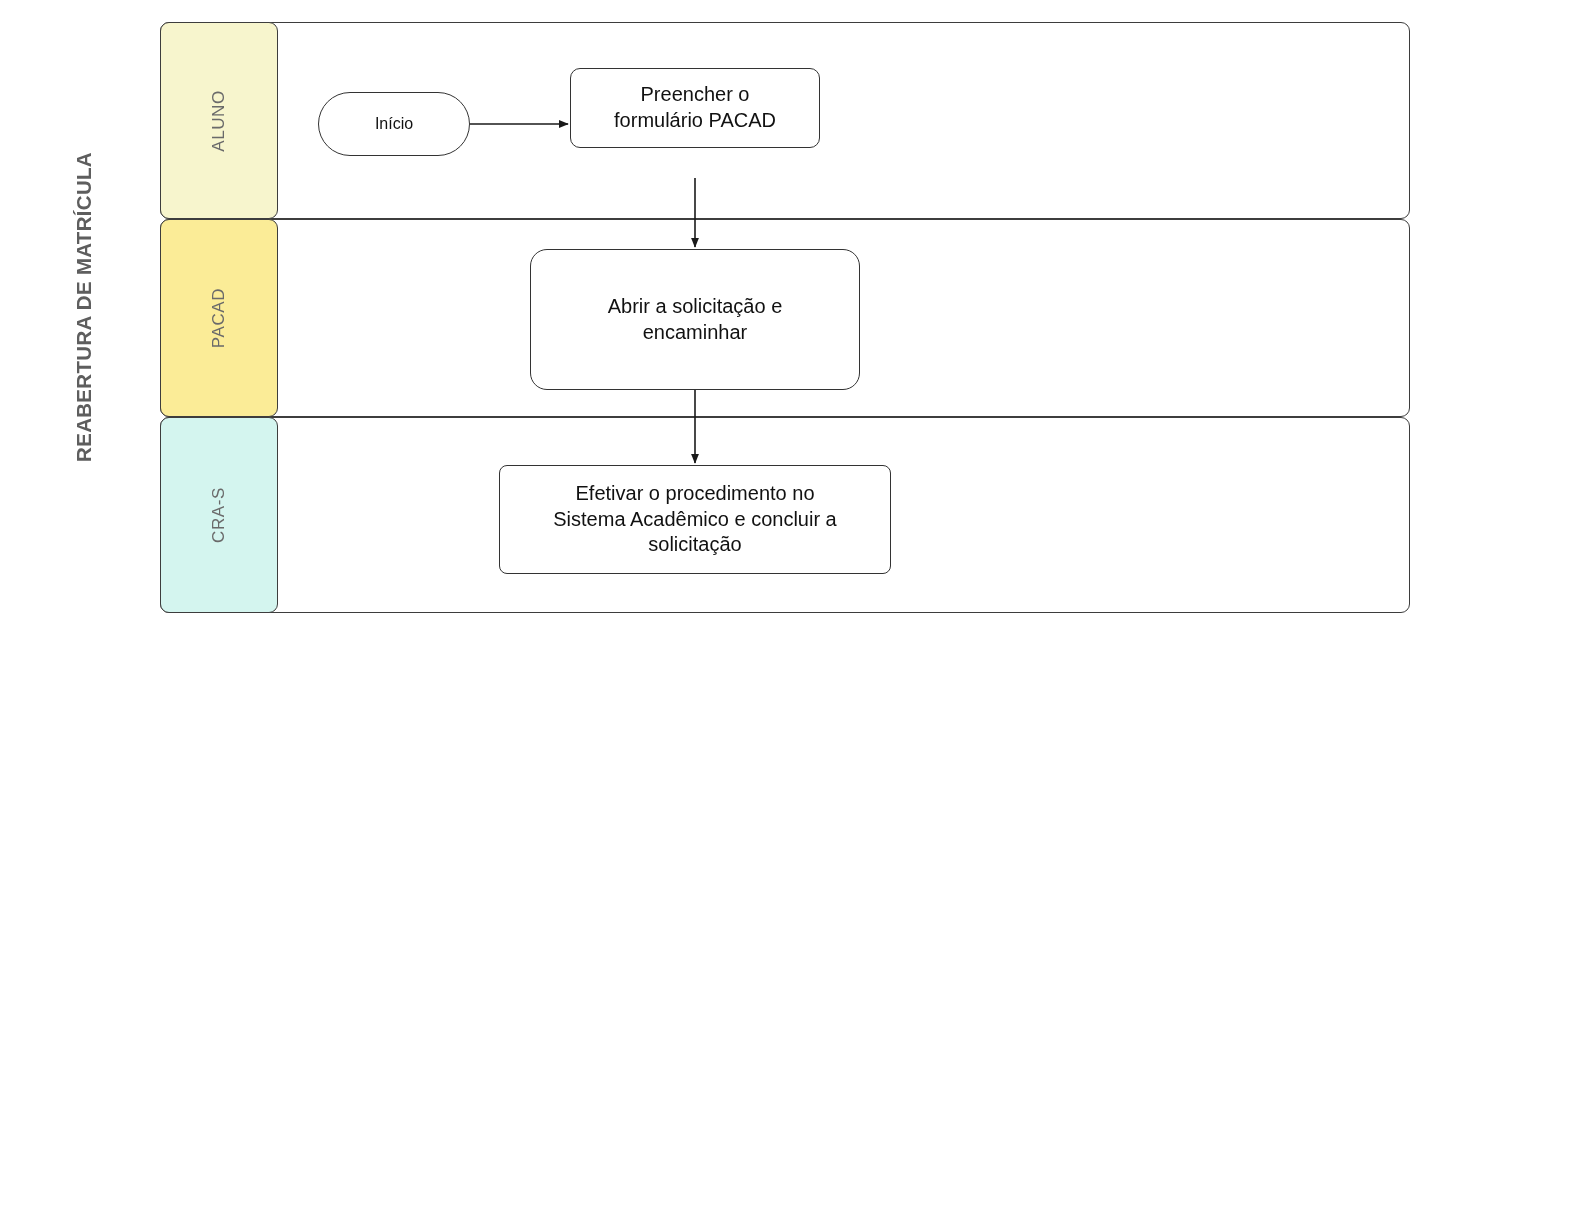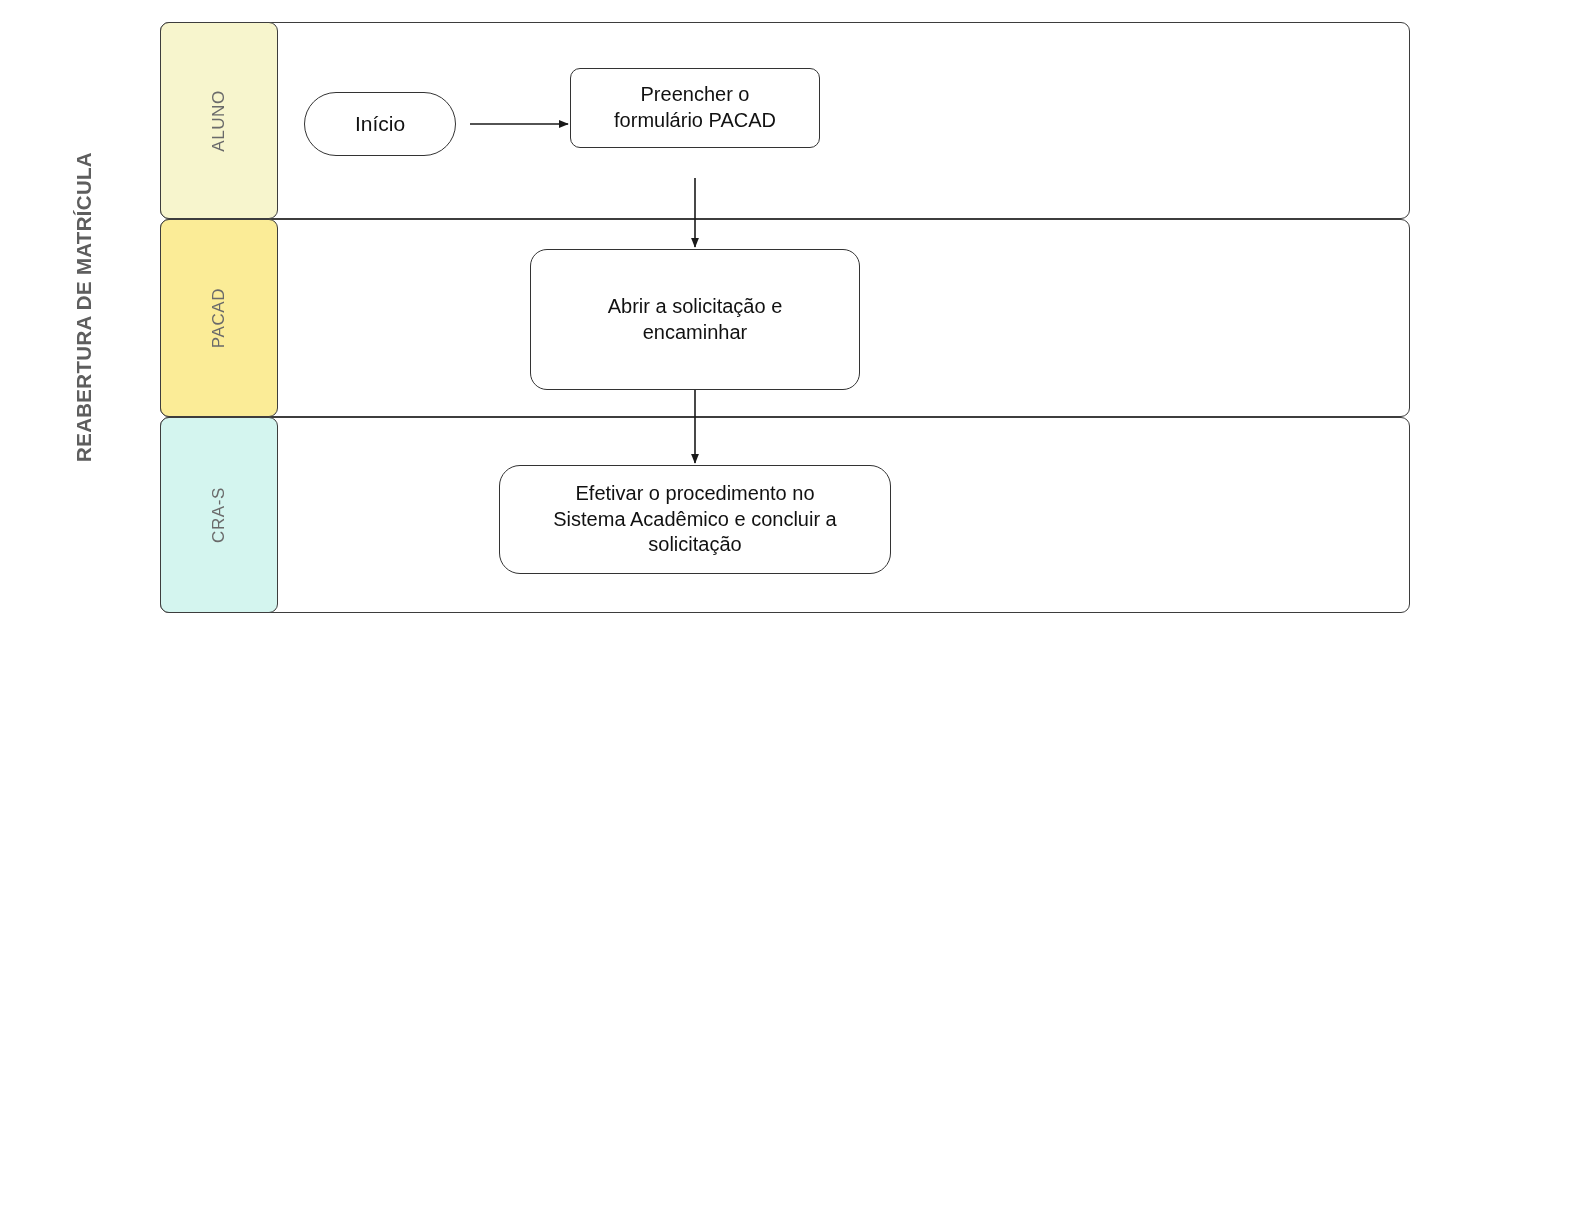--- a/index.html
+++ b/index.html
@@ -100,26 +100,26 @@
     font-family: "Liberation Sans", "DejaVu Sans", sans-serif;
   }
   .node-text {
     display: block;
     line-height: 1.28;
     padding: 0 8px;
     white-space: pre-line;
   }
 
   #node-inicio {
-    left: 304px;
+    left: 318px;
     top: 92px;
     width: 152px;
     height: 64px;
     border-radius: 32px;
-    font-size: 21px;
+    font-size: 16px;
   }
   #node-preencher {
     left: 570px;
     top: 68px;
     width: 250px;
     height: 80px;
     border-radius: 10px;
     font-size: 20px;
   }
   #node-abrir {
@@ -128,21 +128,21 @@
     width: 330px;
     height: 141px;
     border-radius: 17px;
     font-size: 20px;
   }
   #node-efetivar {
     left: 499px;
     top: 465px;
     width: 392px;
     height: 109px;
-    border-radius: 21px;
+    border-radius: 8px;
     font-size: 20px;
   }
 
   
   #connectors {
     position: absolute;
     left: 0;
     top: 0;
     width: 1584px;
     height: 1224px;

